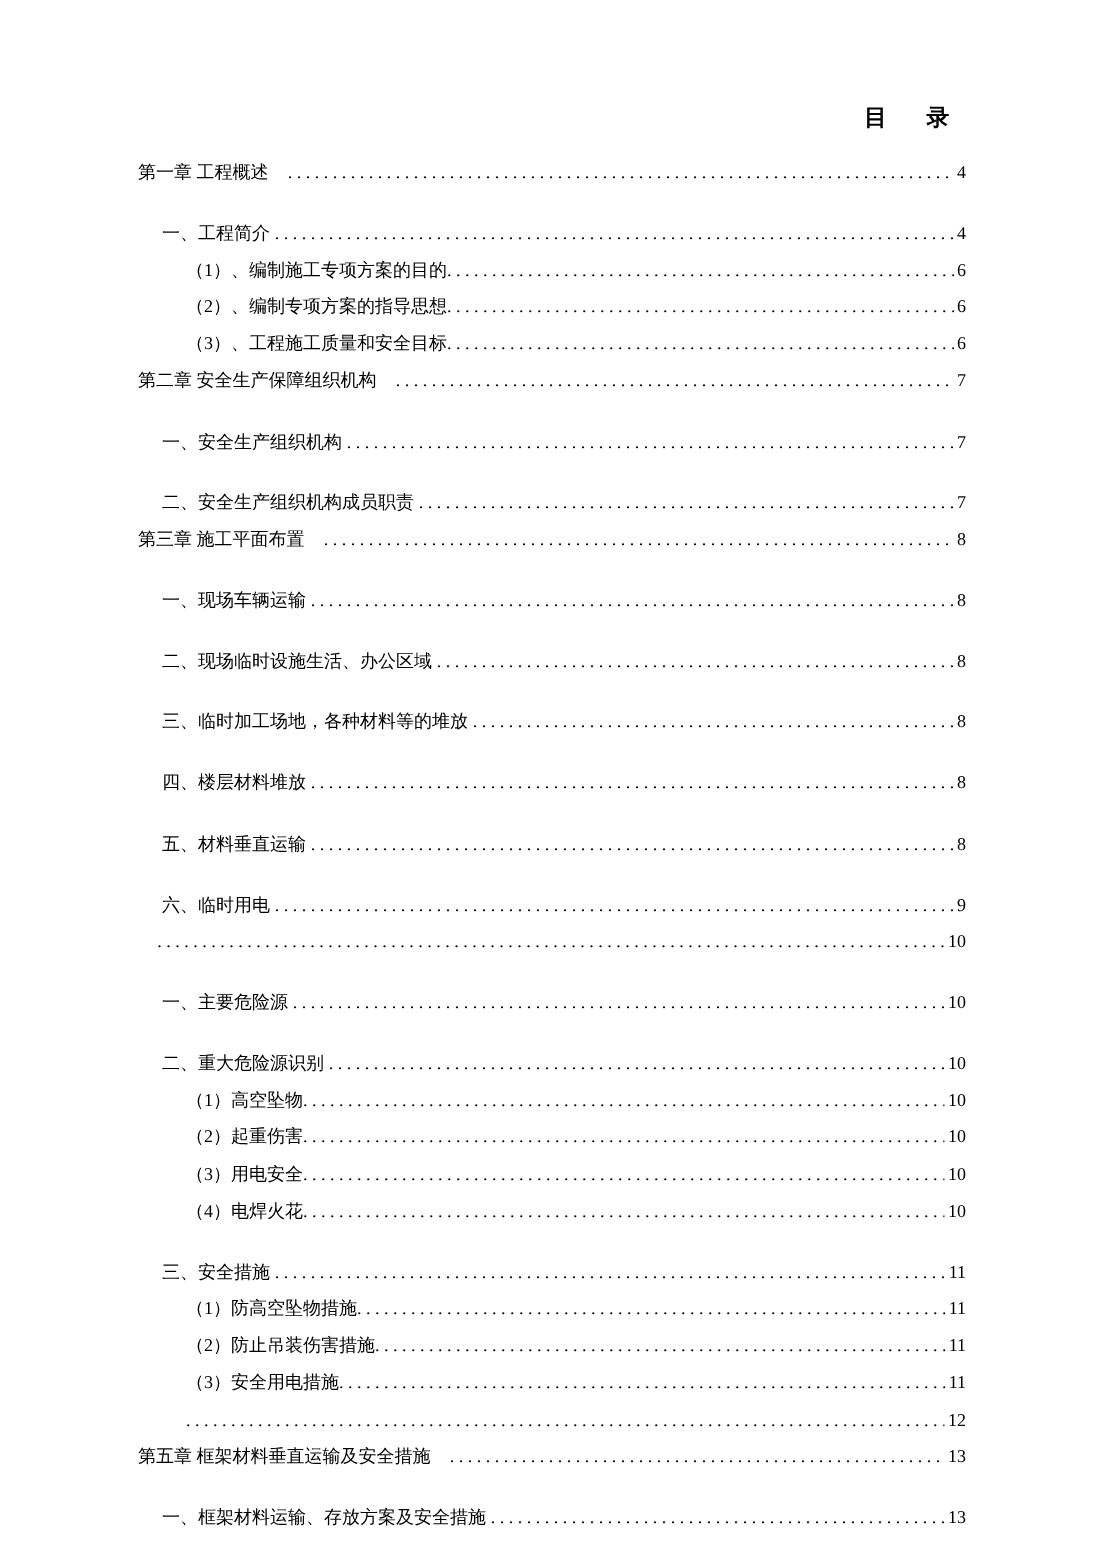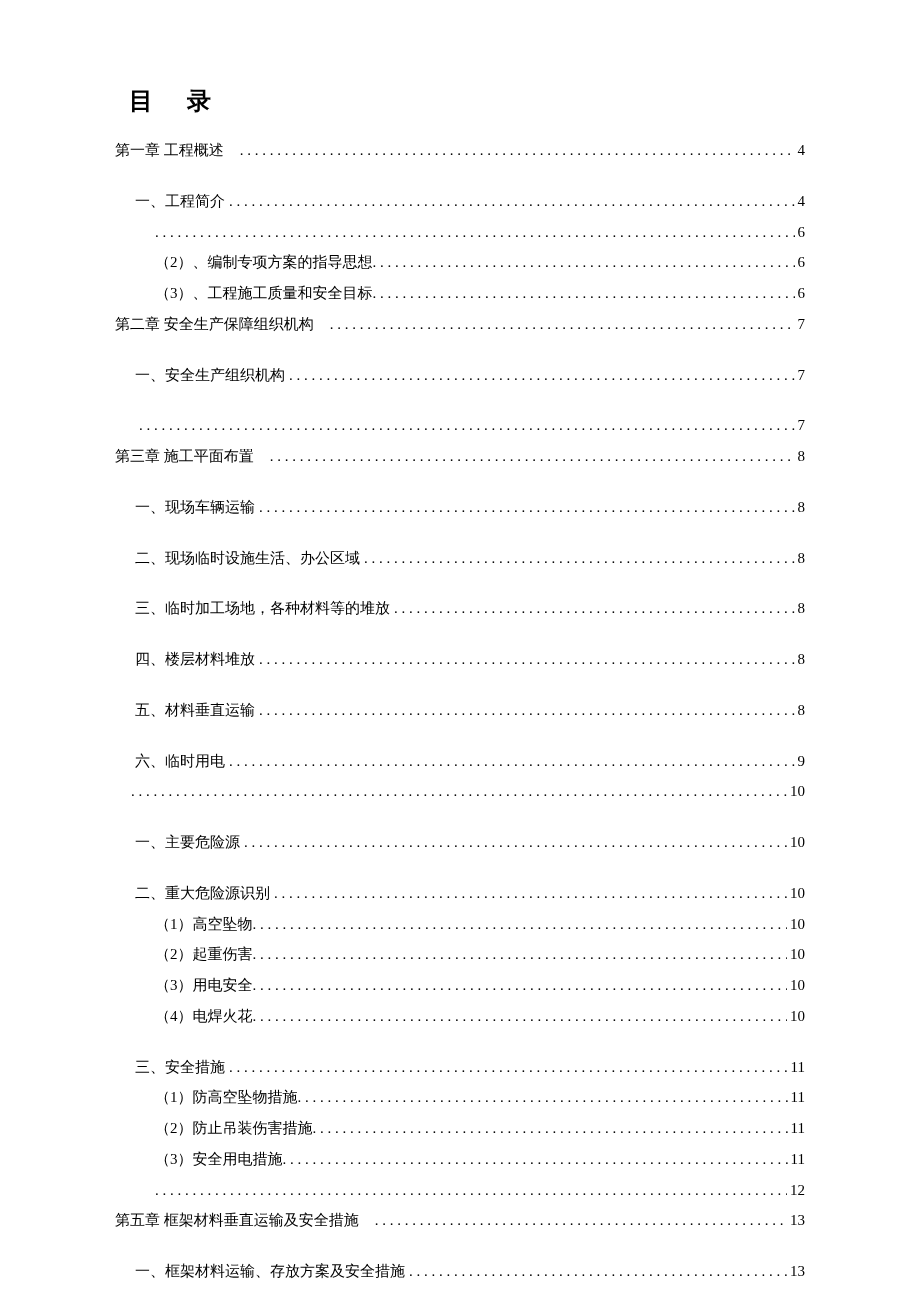--- a/index.html
+++ b/index.html
@@ -5,22 +5,22 @@
     * { margin: 0; padding: 0; box-sizing: border-box; }
     body {
       background: #ffffff;
       width: 920px;
       height: 1302px;
       font-family: "SimSun", "宋体", serif;
       color: #000;
       padding: 85px 115px 100px 115px;
     }
     .title {
-      text-align: left;
-      font-size: 24px;
+      text-align: right;
+      font-size: 19px;
       font-weight: bold;
       letter-spacing: 14px;
       margin-bottom: 18px;
       padding-left: 14px;
     }
     .toc-line {
       display: flex;
       align-items: flex-end;
       font-size: 15px;
       line-height: 2.05;
@@ -66,20 +66,21 @@
       <span class="toc-label">第一章  工程概述</span>
       <span class="toc-dots gap-0"></span>
       <span class="toc-page">4</span>
     </div>
     <div class="toc-line level-1">
       <span class="toc-label">一、工程简介</span>
       <span class="toc-dots gap-1"></span>
       <span class="toc-page">4</span>
     </div>
     <div class="toc-line level-2">
+      <span class="toc-label">（1）、编制施工专项方案的目的</span>
       <span class="toc-dots gap-2"></span>
       <span class="toc-page">6</span>
     </div>
     <div class="toc-line level-2">
       <span class="toc-label">（2）、编制专项方案的指导思想</span>
       <span class="toc-dots gap-2"></span>
       <span class="toc-page">6</span>
     </div>
     <div class="toc-line level-2">
       <span class="toc-label">（3）、工程施工质量和安全目标</span>
@@ -90,20 +91,21 @@
       <span class="toc-label">第二章  安全生产保障组织机构</span>
       <span class="toc-dots gap-0"></span>
       <span class="toc-page">7</span>
     </div>
     <div class="toc-line level-1">
       <span class="toc-label">一、安全生产组织机构</span>
       <span class="toc-dots gap-1"></span>
       <span class="toc-page">7</span>
     </div>
     <div class="toc-line level-1">
+      <span class="toc-label">二、安全生产组织机构成员职责</span>
       <span class="toc-dots gap-1"></span>
       <span class="toc-page">7</span>
     </div>
     <div class="toc-line level-0">
       <span class="toc-label">第三章  施工平面布置</span>
       <span class="toc-dots gap-0"></span>
       <span class="toc-page">8</span>
     </div>
     <div class="toc-line level-1">
       <span class="toc-label">一、现场车辆运输</span>

